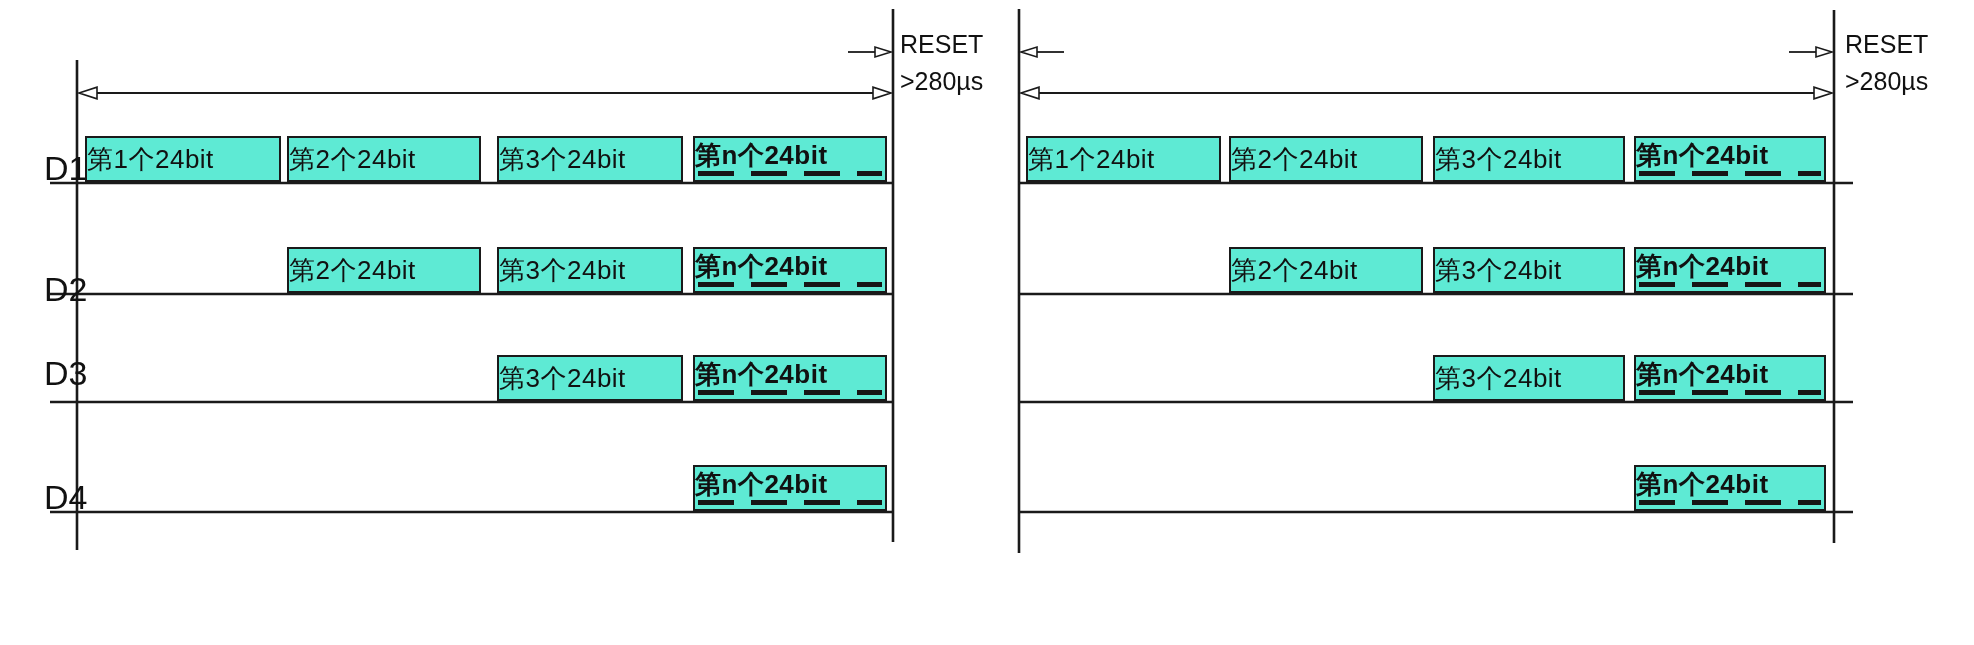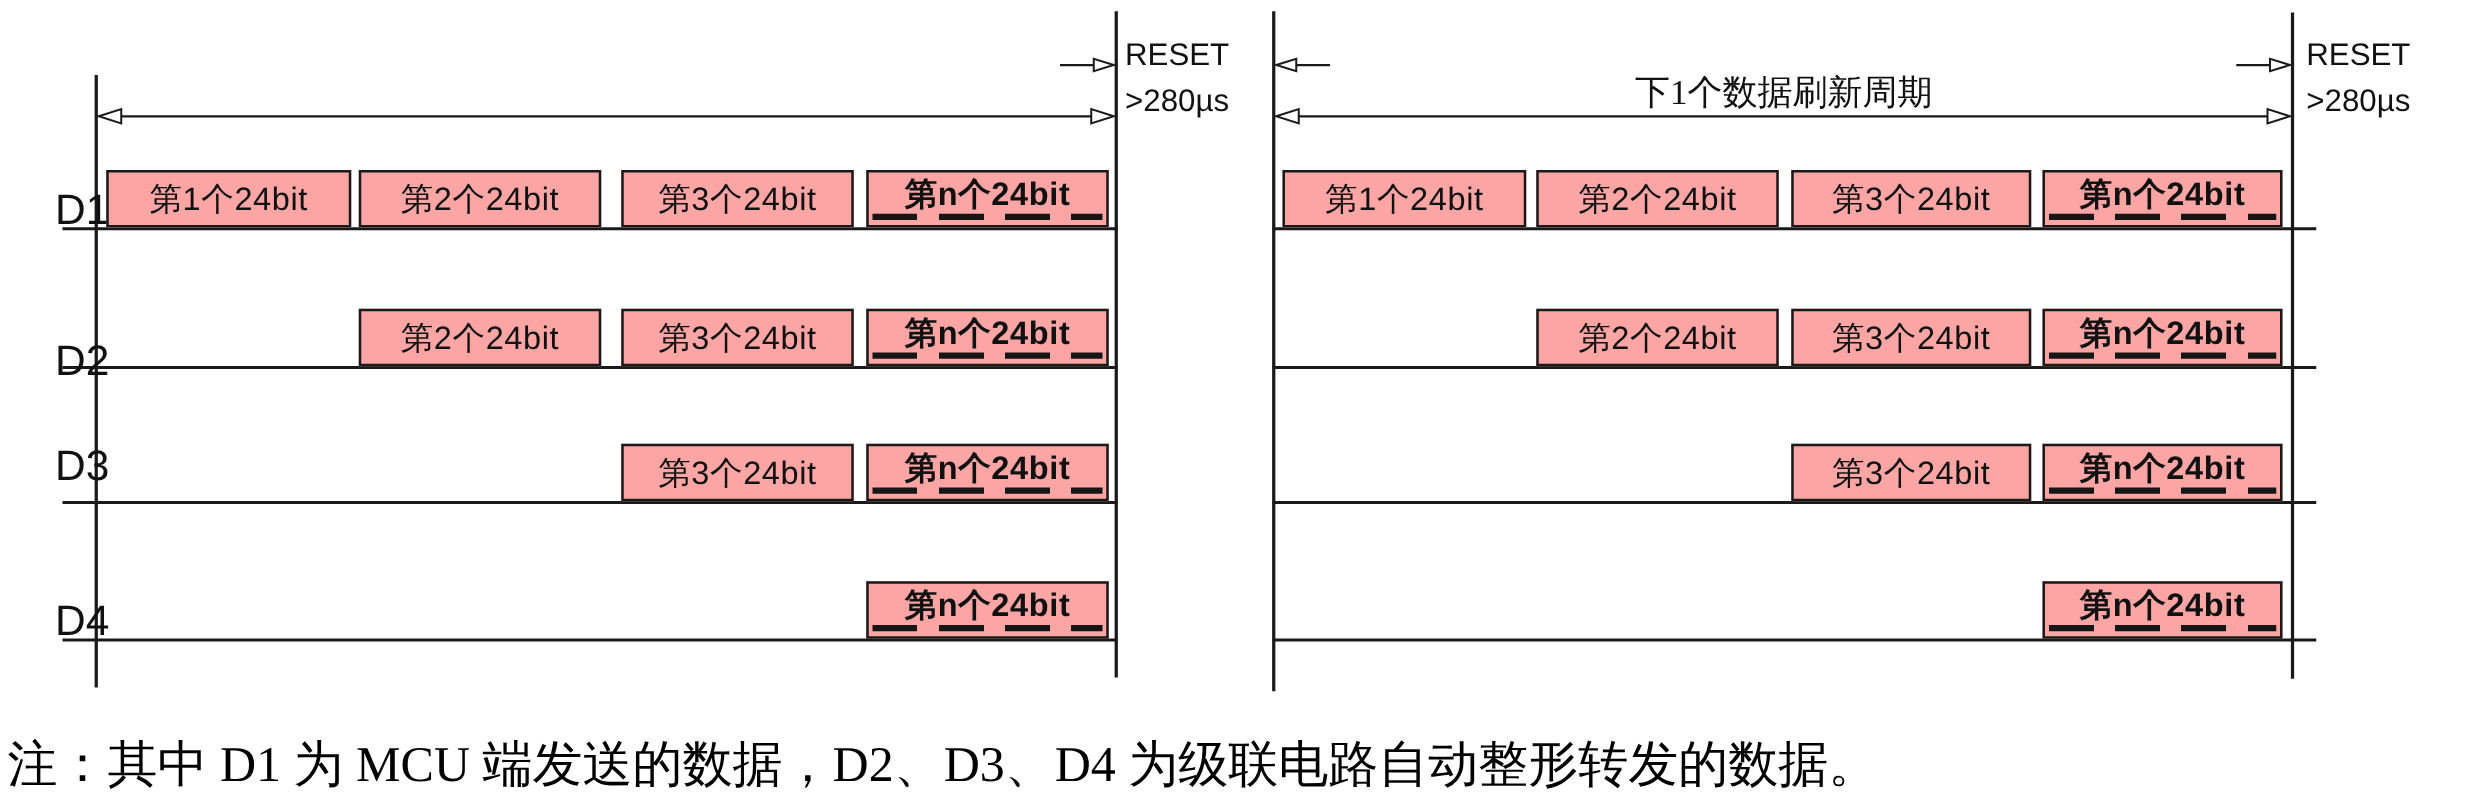--- a/index.html
+++ b/index.html
@@ -13,24 +13,24 @@
     color: #111111;
   }
   .stage svg.lines { position: absolute; left: 0; top: 0; }
 
   
   .tbox {
     position: absolute;
     height: 46px;
     box-sizing: border-box;
     border: 2.4px solid #1a1a1a;
-    background: #fca5a5;
+    background: #5eead4;
     display: flex;
     align-items: center;
-    justify-content: center;
+    justify-content: flex-start;
     font-size: 26px;
     letter-spacing: 0.5px;
     white-space: nowrap;
   }
   .tbox .tbox-label { position: relative; z-index: 2; }
   .tbox.nbox { padding-bottom: 7px; font-weight: bold; }
   .dash-strip {
     position: absolute;
     left: 3px; right: 3px; bottom: 4px;
     height: 5px;
@@ -109,21 +109,20 @@
       <path d="M79,93 L97,87.2 L97,98.8 Z"></path>
       <path d="M891,93 L873,87.2 L873,98.8 Z"></path>
       <path d="M1021,93 L1039,87.2 L1039,98.8 Z"></path>
       <path d="M1832,93 L1814,87.2 L1814,98.8 Z"></path>
       <path d="M891,52 L875,47 L875,57 Z"></path>
       <path d="M1021,52 L1037,47 L1037,57 Z"></path>
       <path d="M1832,52 L1816,47 L1816,57 Z"></path>
     </g>
   </svg>
 
-  <div class="cycle-label" style="left:1247px;">下1个数据刷新周期</div>
 
   <div class="reset-label" style="left:900px;">
     <span class="rl">RESET</span>
     <span class="rl">&gt;280µs</span>
   </div>
   <div class="reset-label" style="left:1845px;">
     <span class="rl">RESET</span>
     <span class="rl">&gt;280µs</span>
   </div>
 
@@ -201,15 +200,14 @@
   <div class="tbox nbox" style="left:693px;top:465px;width:194px;">
     <span class="dash-strip"></span>
     <span class="tbox-label">第n个24bit</span>
   </div>
 
   <div class="tbox nbox" style="left:1634px;top:465px;width:192px;">
     <span class="dash-strip"></span>
     <span class="tbox-label">第n个24bit</span>
   </div>
 
-  <div class="note">注：其中 D1 为 MCU 端发送的数据，D2、D3、D4 为级联电路自动整形转发的数据。</div>
 
 </div>
 
 </body></html>

